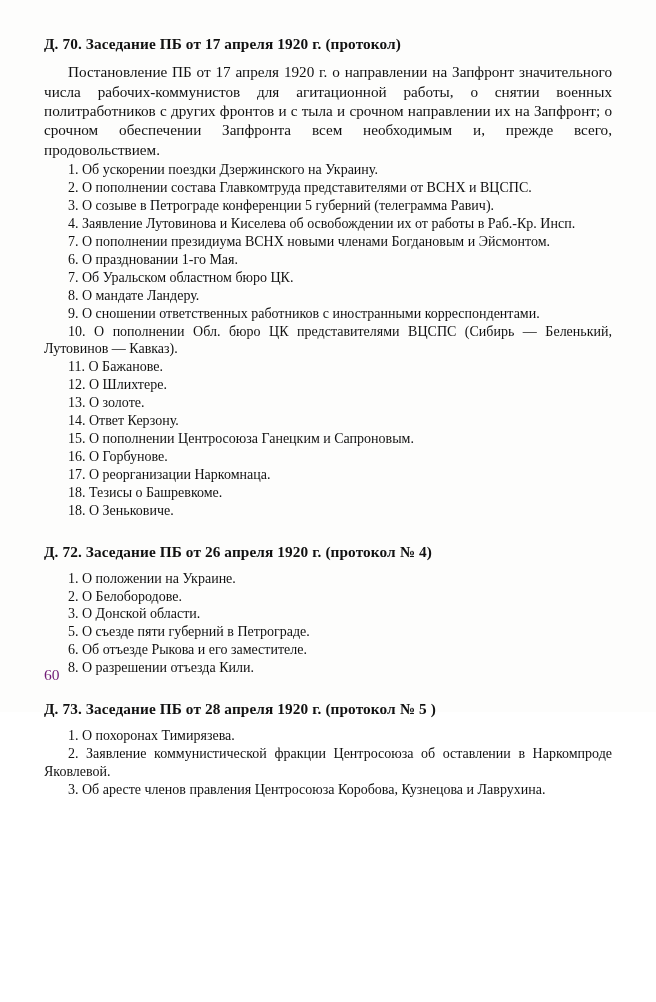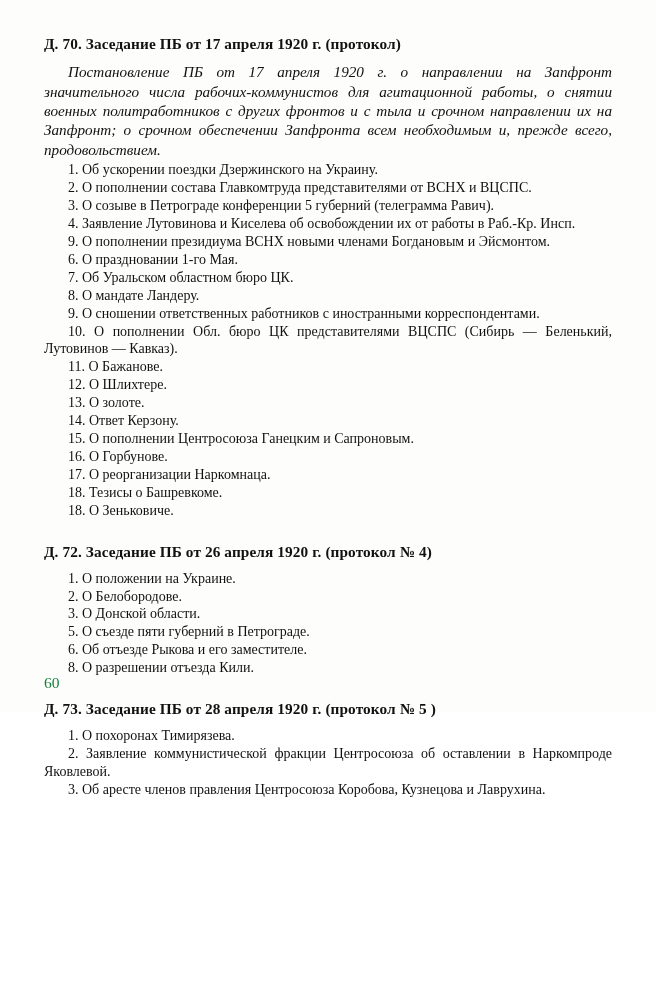--- a/index.html
+++ b/index.html
@@ -37,61 +37,60 @@
   }
   p.para {
     font-size: 15.2px;
     line-height: 1.28;
     margin: 0 0 1px 0;
     padding: 0;
     text-align: justify;
     text-indent: 24px;
     -webkit-hyphens: manual;
     hyphens: manual;
-    font-style: italic;
   }
   .item {
     font-size: 14px;
     line-height: 1.28;
     margin: 0;
     padding: 0;
     text-align: justify;
     text-indent: 24px;
   }
   .list {
     margin: 0;
     padding: 0;
     list-style: none;
   }
   .page-number {
     position: absolute;
     left: 44px;
-    bottom: 20px;
+    bottom: 28px;
     font-size: 15.5px;
     font-family: "Liberation Serif", serif;
-    color: #15803d;
+    color: #701a75;
   }
 </style>
 </head>
 <body>
 
 <div class="page">
 
   <div class="section">
     <h2 class="section-heading">Д. 70. Заседание ПБ от 17 апреля 1920 г. (протокол)</h2>
     <p class="para">Постановление ПБ от 17 апреля 1920 г. о направлении на Запфронт значительного числа рабочих-коммунистов для агитационной работы, о снятии военных политработников с других фронтов и с тыла и срочном направлении их на Запфронт; о срочном обеспечении Запфронта всем необходимым и, прежде всего, продовольствием.</p>
   </div>
 
   <div class="section">
     <ul class="list">
       <li class="item">1. Об ускорении поездки Дзержинского на Украину.</li>
       <li class="item">2. О пополнении состава Главкомтруда представителями от ВСНХ и ВЦСПС.</li>
       <li class="item">3. О созыве в Петрограде конференции 5 губерний (телеграмма Равич).</li>
       <li class="item">4. Заявление Лутовинова и Киселева об освобождении их от работы в Раб.-Кр. Инсп.</li>
-      <li class="item">9. О пополнении президиума ВСНХ новыми членами Богдановым и Эйсмонтом.</li>
+      <li class="item">7. О пополнении президиума ВСНХ новыми членами Богдановым и Эйсмонтом.</li>
       <li class="item">6. О праздновании 1-го Мая.</li>
       <li class="item">7. Об Уральском областном бюро ЦК.</li>
       <li class="item">8. О мандате Ландеру.</li>
       <li class="item">9. О сношении ответственных работников с иностранными корреспондентами.</li>
       <li class="item">10. О пополнении Обл. бюро ЦК представителями ВЦСПС (Сибирь — Беленький, Лутовинов — Кавказ).</li>
       <li class="item">11. О Бажанове.</li>
       <li class="item">12. О Шлихтере.</li>
       <li class="item">13. О золоте.</li>
       <li class="item">14. Ответ Керзону.</li>
       <li class="item">15. О пополнении Центросоюза Ганецким и Сапроновым.</li>

